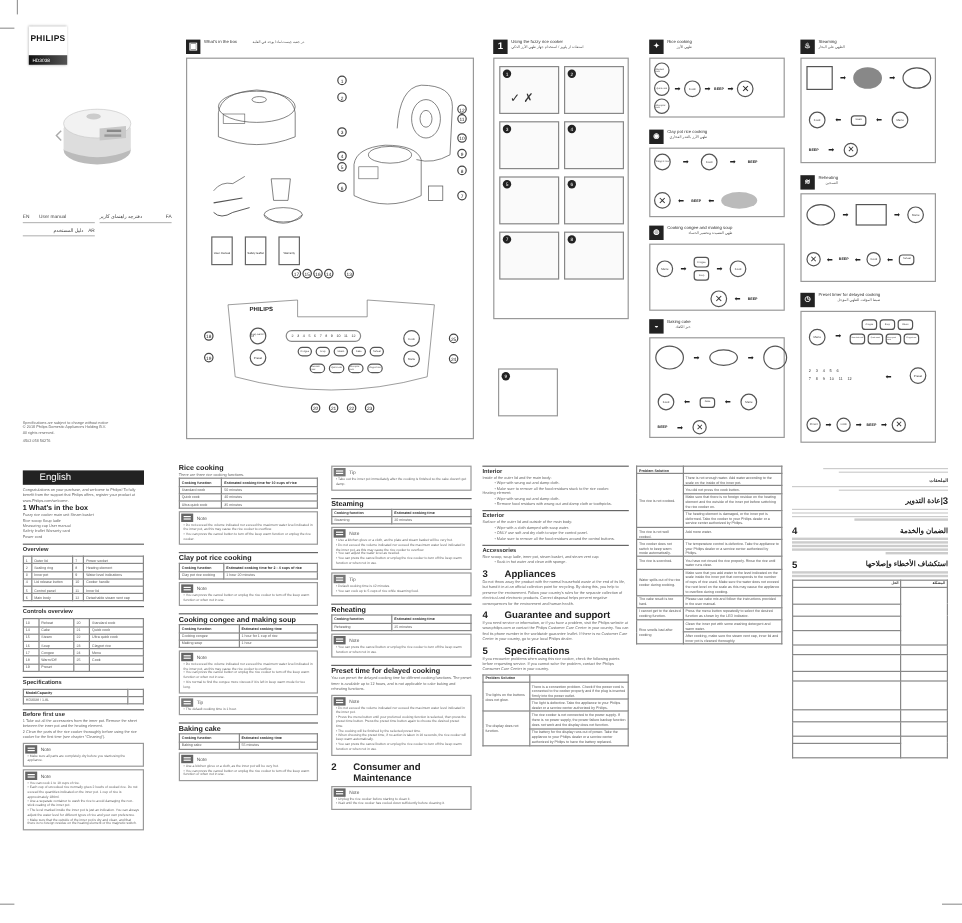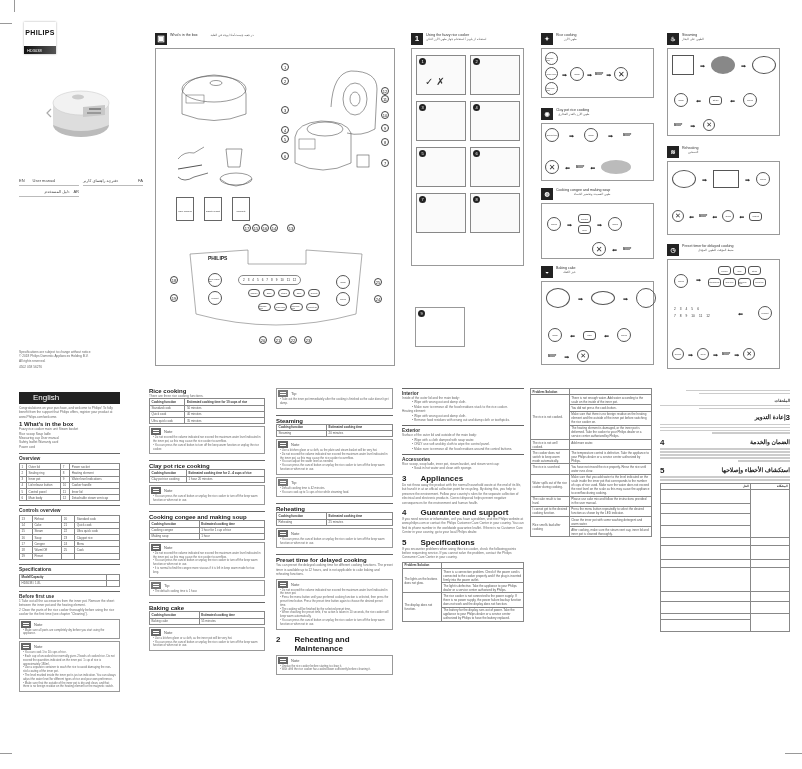--- a/index.html
+++ b/index.html
@@ -768,21 +768,21 @@
       <ul>
         <li>Do not exceed the volume indicated nor exceed the maximum water level indicated in the inner pot.</li>
         <li>Press the menu button until your preferred cooking function is selected, then press the preset time button. Press the preset time button again to choose the desired preset time.</li>
         <li>The cooking will be finished by the selected preset time.</li>
         <li>When choosing the preset time, if no action is taken in 10 seconds, the rice cooker will keep warm automatically.</li>
         <li>You can press the cancel button or unplug the rice cooker to turn off the keep warm function or when not in use.</li>
       </ul>
     </div>
   <div style="display:flex;gap:14px;margin-top:5px">
       <span class="bignum">2</span>
-      <span class="bignum">Reheating and Maintenance</span>
+      <span class="bignum">Consumer and Maintenance</span>
     </div>
   <div class="note">
       <div class="nh">
         <span class="ni"></span>
         <span>Note</span>
       </div>
       <ul>
         <li>Unplug the rice cooker before starting to clean it.</li>
         <li>Wait until the rice cooker has cooled down sufficiently before cleaning it.</li>
       </ul>

